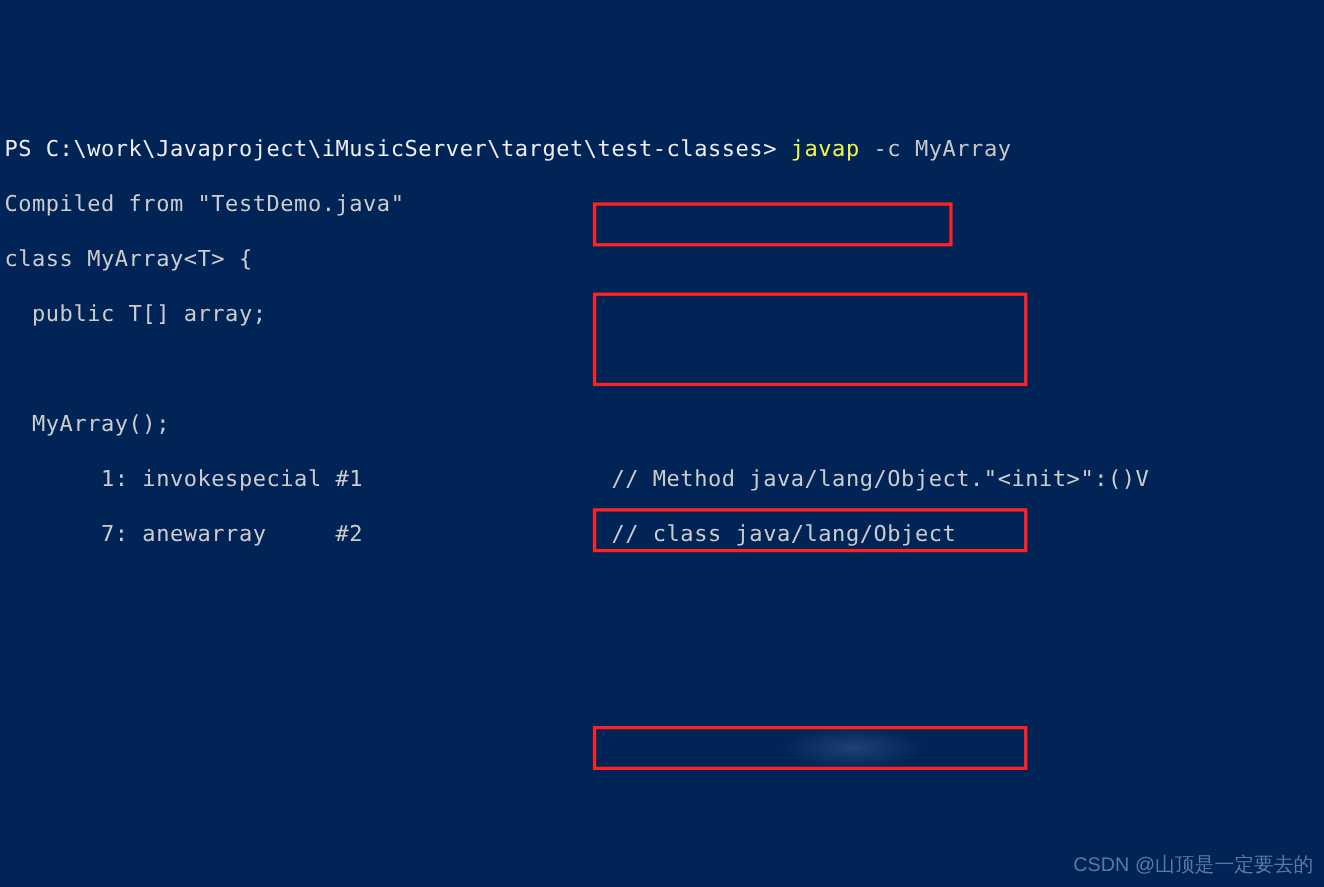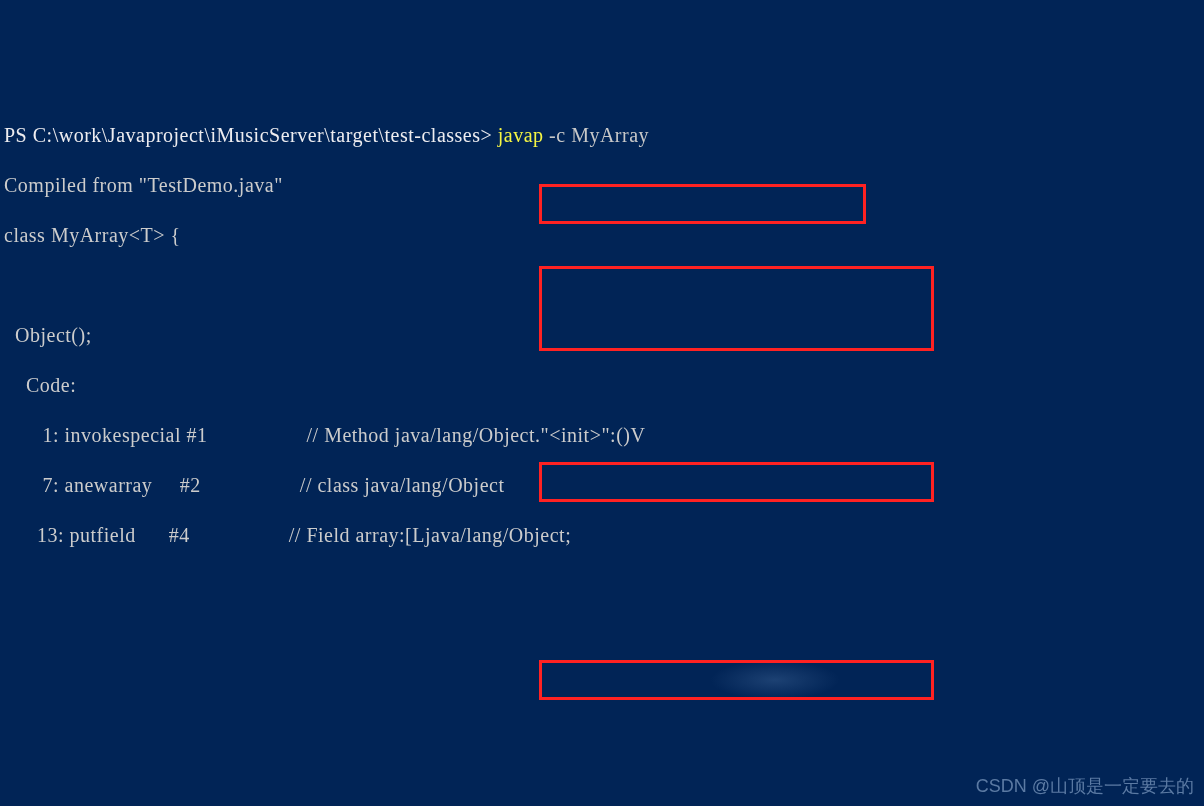--- a/index.html
+++ b/index.html
@@ -19,21 +19,20 @@
     position: relative;
     letter-spacing: 0.5px;
   }
   .terminal {
     padding: 2px 0 0 4px;
     line-height: 25px;
   }
   .line {
     display: block;
     height: 25px;
-    font-family: Liberation Serif, serif;
   }
   .prompt-ps { color: #eeedf0; }
   .cmd-yellow { color: #f5f543; }
   .cmd-gray  { color: #c8c8c8; }
   .highlight-box {
     position: absolute;
     border: 3px solid #ff2222;
     pointer-events: none;
   }
   .watermark {
@@ -56,26 +55,25 @@
 </style>
 </head>
 <body>
 
 
 
 <div class="terminal">
 <span class="line"><span class="prompt-ps">PS </span><span class="prompt-ps">C:\work\Javaproject\iMusicServer\target\test-classes&gt;</span><span class="cmd-yellow"> javap</span><span class="cmd-gray"> -c</span><span class="cmd-gray"> MyArray</span></span>
 <span class="line">Compiled from "TestDemo.java"</span>
 <span class="line">class MyArray&lt;T&gt; {</span>
+<span class="line">  public T[] array;</span>
 <span class="line"></span>
-<span class="line">  Object();</span>
-<span class="line">    Code:</span>
+<span class="line">  MyArray();</span>
 <span class="line">       1: invokespecial #1                  // Method java/lang/Object."&lt;init&gt;":()V</span>
 <span class="line">       7: anewarray     #2                  // class java/lang/Object</span>
-<span class="line">      13: putfield      #4                  // Field array:[Ljava/lang/Object;</span>
 
 
 
 
 
 
 
 
 
 

